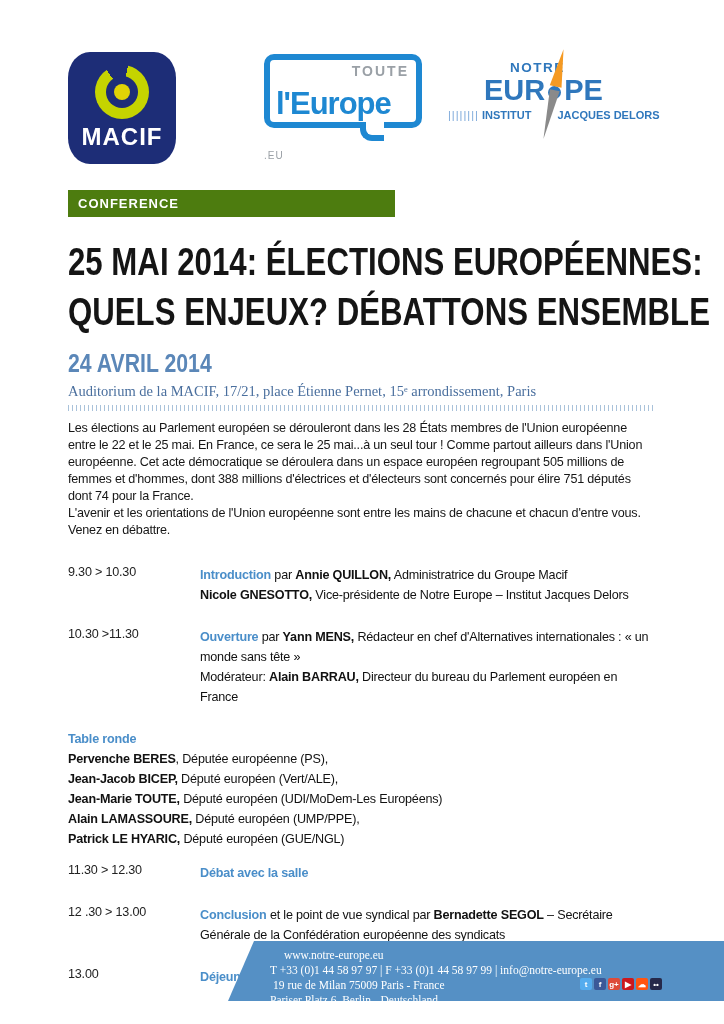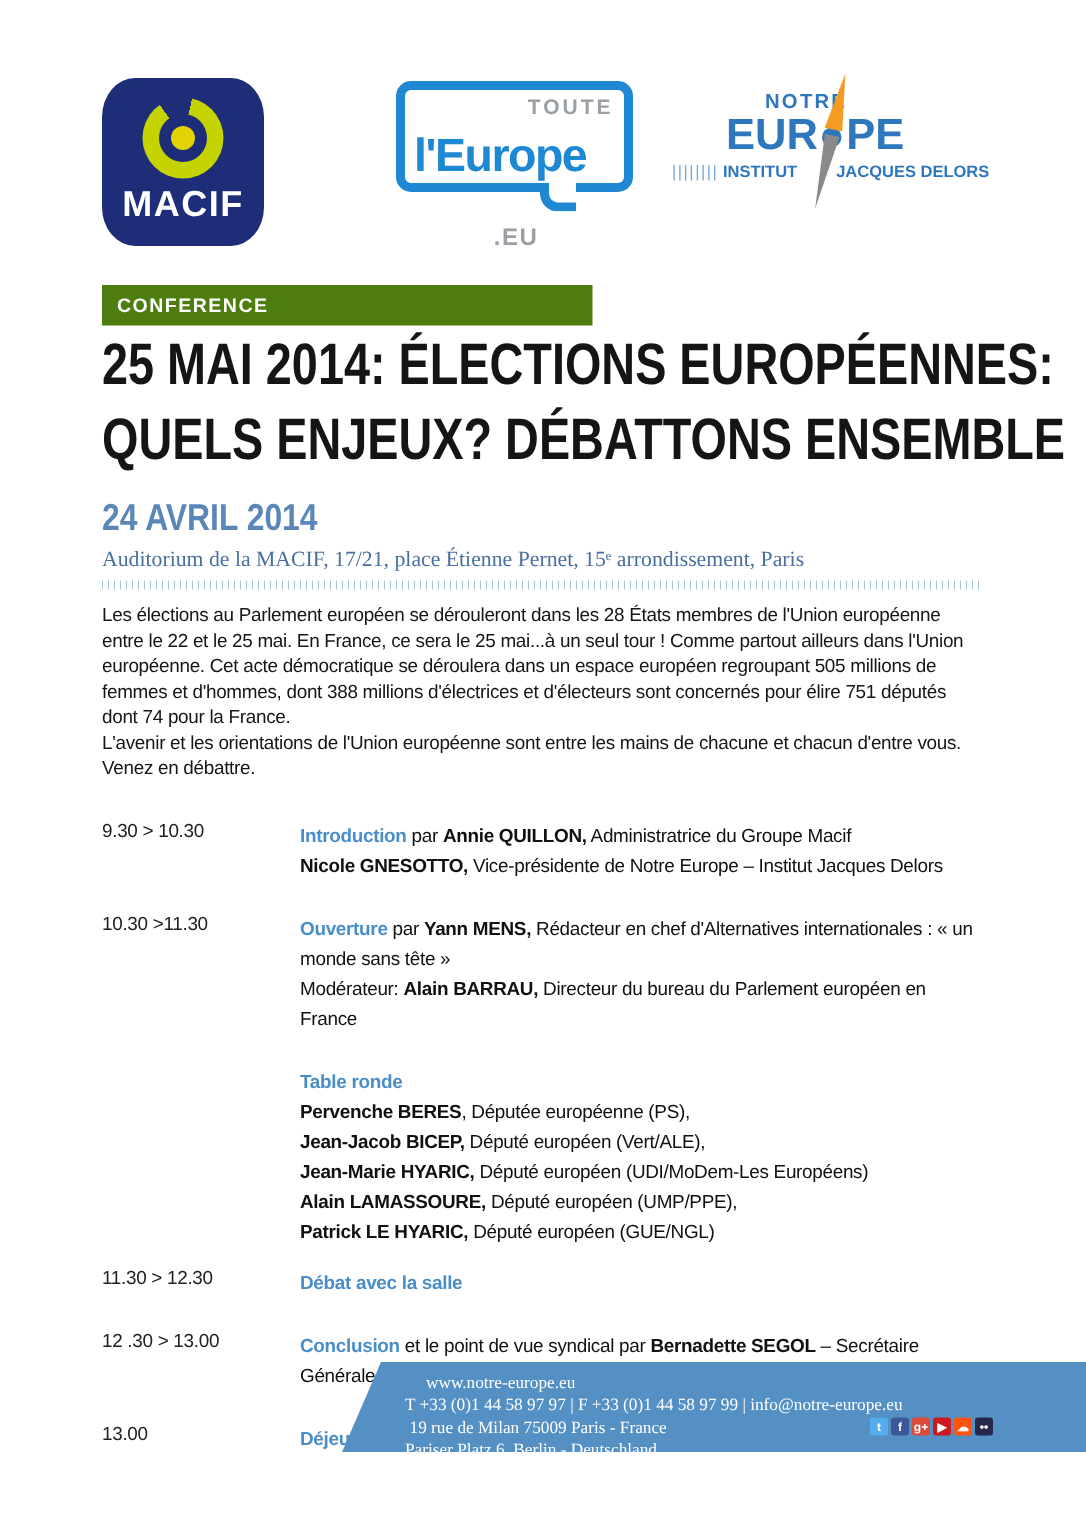--- a/index.html
+++ b/index.html
@@ -22,58 +22,58 @@
   .macif-ring::before{content:"";position:absolute;inset:11px;border-radius:50%;background:var(--macif-navy);}
   .macif-ring::after{content:"";position:absolute;left:19px;top:19px;width:16px;height:16px;border-radius:50%;background:#e0d306;}
   .macif-label{color:#fff;font-weight:bold;font-size:24px;letter-spacing:1px;}
 
   .tle{margin-left:88px;flex:none;position:relative;margin-top:2px;}
   .tle-box{width:158px;height:74px;border:6px solid var(--tle-blue);border-radius:10px;position:relative;background:#fff;}
   .tle-toute{position:absolute;top:3px;right:7px;color:var(--logo-gray);font-weight:bold;font-size:14px;letter-spacing:2px;}
   .tle-main{position:absolute;bottom:0px;left:6px;color:var(--tle-blue);font-weight:bold;font-size:31px;letter-spacing:-1px;}
   .tle-tail{position:absolute;right:32px;bottom:-19px;width:24px;height:19px;background:#fff;
             border:6px solid var(--tle-blue);border-top:none;border-right:none;border-radius:0 0 0 12px;}
-  .tle-eu{text-align:center;margin-top:22px;margin-right:-2px;color:var(--logo-gray);font-weight:bold;font-size:16px;letter-spacing:1px;}
+  .tle-eu{text-align:left;margin-top:22px;margin-right:-2px;color:var(--logo-gray);font-weight:normal;font-size:10px;letter-spacing:1px;}
 
   .ne{margin-left:auto;flex:none;width:208px;position:relative;margin-top:8px;}
   .ne-top{color:var(--ne-blue);font-weight:bold;font-size:13.5px;letter-spacing:1.5px;margin-left:62px;}
   .ne-main{color:var(--ne-blue);font-weight:bold;font-size:29px;letter-spacing:0px;margin-left:36px;line-height:30px;}
   .ne-dot{display:inline-block;width:13px;height:13px;border-radius:50%;background:var(--ne-blue);margin:0 3px 1px 3px;}
   .ne-sub{margin-top:4px;font-size:11px;font-weight:bold;color:var(--ne-blue);white-space:nowrap;}
   .ne-ticks{color:#7aa7d9;letter-spacing:1px;font-weight:normal;}
   .ne-sub .gap{display:inline-block;width:26px;}
   .ne-needle{position:absolute;left:92px;top:-14px;pointer-events:none;}
 
   
   .conf-bar{margin-top:18px;width:327px;height:27px;background:#4d7c0f;color:#fff;
             font-weight:bold;font-size:13px;letter-spacing:1px;line-height:27px;padding-left:10px;}
-  .title{margin-top:2px;}
+  .title{margin-top:20px;}
   .title-line{font-weight:bold;font-size:39px;white-space:nowrap;color:#151515;
               transform:scaleX(0.8);transform-origin:0 50%;line-height:50px;}
   .date{margin-top:12px;color:var(--date-blue);font-weight:bold;font-size:25px;
         transform:scaleX(0.85);transform-origin:0 50%;white-space:nowrap;}
   .venue{margin-top:5px;font-family:"Liberation Serif",serif;font-size:14.5px;color:var(--venue-blue);}
   .ticks{margin-top:5px;height:6px;
          background:repeating-linear-gradient(90deg,#a9c2da 0 1px,transparent 1px 4px);}
 
   
   .intro{margin-top:9px;font-size:12.6px;line-height:17px;letter-spacing:-0.2px;color:#161616;}
 
   
   .schedule{margin-top:26px;font-size:12.6px;letter-spacing:-0.2px;}
   .s-row{display:flex;margin-bottom:22px;}
   .s-row:nth-child(2){}
-  .s-row:nth-child(3){margin-bottom:14px;}
+  .s-row:nth-child(3){margin-bottom:14px;flex-direction:column;}
   .s-time{width:132px;flex:none;color:#222;}
   .s-content{flex:1;line-height:20px;}
   .seg-blue{color:var(--accent);font-weight:bold;}
   .seg-b{font-weight:bold;color:#111;}
 
   
-  .footer{position:absolute;left:228px;right:0;top:908px;height:60px;background:var(--footer-blue);
+  .footer{position:absolute;left:228px;right:0;top:941px;height:60px;background:var(--footer-blue);
           clip-path:polygon(26px 0,100% 0,100% 100%,0 100%);
           font-family:"Liberation Serif",serif;color:#fff;font-size:11.5px;line-height:15px;}
   .f-lines{padding:7px 0 0 42px;}
   .f-line:nth-child(1){margin-left:14px;}
   .f-line:nth-child(2){margin-left:0;}
   .f-line:nth-child(3){margin-left:3px;}
   .f-social{position:absolute;right:62px;top:37px;display:flex;gap:2px;}
   .s-icon{width:12px;height:12px;border-radius:2px;color:#fff;font-family:"Liberation Sans",sans-serif;
           font-size:8px;font-weight:bold;display:flex;align-items:center;justify-content:center;cursor:pointer;}
 </style>
@@ -140,21 +140,21 @@
           <div class="s-line"><span class="seg-blue">Ouverture</span><span class="seg-p"> par </span><span class="seg-b">Yann MENS,</span><span class="seg-p"> Rédacteur en chef d'Alternatives internationales : « un monde sans tête »</span></div>
           <div class="s-line"><span class="seg-p">Modérateur: </span><span class="seg-b">Alain BARRAU,</span><span class="seg-p"> Directeur du bureau du Parlement européen en France</span></div>
         </div>
       </div>
       <div class="s-row">
         <div class="s-time"></div>
         <div class="s-content">
           <div class="s-line"><span class="seg-blue">Table ronde</span></div>
           <div class="s-line"><span class="seg-b">Pervenche BERES</span><span class="seg-p">, Députée européenne (PS),</span></div>
           <div class="s-line"><span class="seg-b">Jean-Jacob BICEP,</span><span class="seg-p"> Député européen (Vert/ALE),</span></div>
-          <div class="s-line"><span class="seg-b">Jean-Marie HYARIC,</span><span class="seg-p">  Député européen (UDI/MoDem-Les Européens)</span></div>
+          <div class="s-line"><span class="seg-b">Jean-Marie TOUTE,</span><span class="seg-p">  Député européen (UDI/MoDem-Les Européens)</span></div>
           <div class="s-line"><span class="seg-b">Alain LAMASSOURE,</span><span class="seg-p"> Député européen (UMP/PPE),</span></div>
           <div class="s-line"><span class="seg-b">Patrick LE HYARIC,</span><span class="seg-p"> Député européen (GUE/NGL)</span></div>
         </div>
       </div>
       <div class="s-row">
         <div class="s-time">11.30 &gt; 12.30</div>
         <div class="s-content">
           <div class="s-line"><span class="seg-blue">Débat avec la salle</span></div>
         </div>
       </div>

